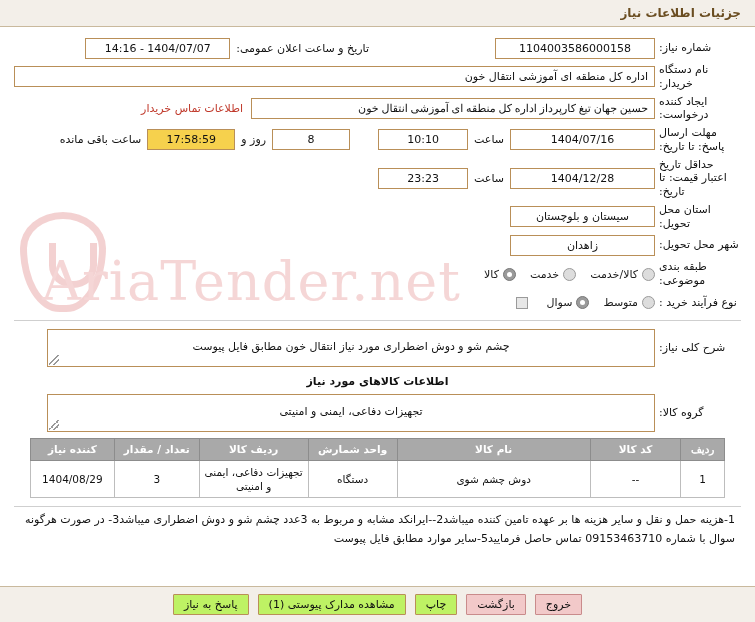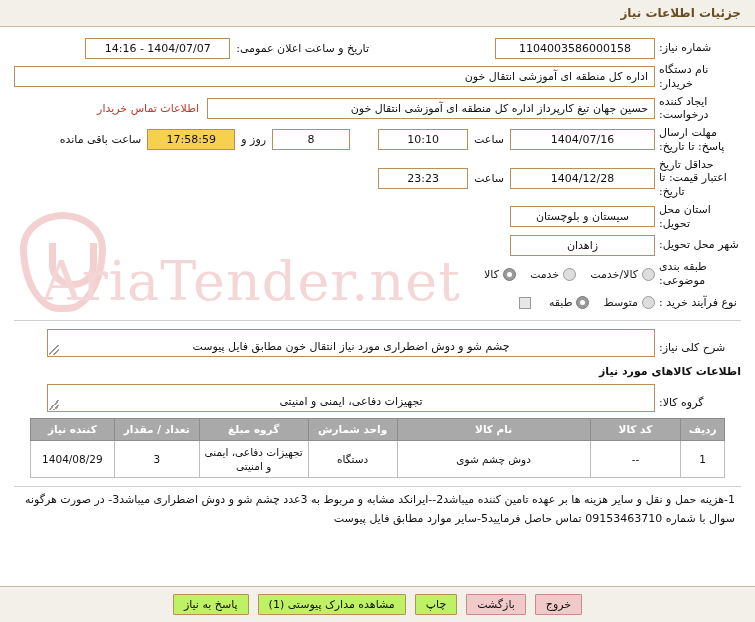--- a/index.html
+++ b/index.html
@@ -101,21 +101,21 @@
     line-height: 19px;
     padding: 0 6px;
     font-size: 11px;
     text-align: center;
     color: #111;
     overflow: hidden;
     white-space: nowrap;
   }
   .b-158 { width: 160px; }
   .b-wide { width: 656px; text-align: right; }
-  .b-mid { width: 448px; text-align: right; }
+  .b-mid { width: 404px; text-align: right; font-family: Liberation Serif, serif; }
   .b-date { width: 145px; }
   .b-time { width: 90px; }
   .b-num { width: 78px; }
   .sub-lbl {
     font-size: 11px;
     padding: 0 6px;
     color: #111;
     white-space: nowrap;
   }
   .link {
@@ -184,38 +184,38 @@
   .sep {
     border-top: 1px solid #cfcfcf;
     margin: 6px 0 8px 0;
   }
 
   
   .bigbox {
     border: 1px solid #b98f58;
     background: #fff;
     width: 608px;
-    height: 28px;
+    height: 38px;
     font-size: 11px;
     color: #111;
     text-align: center;
     line-height: 34px;
     position: relative;
     overflow: hidden;
   }
   .bigbox .grip {
     position: absolute;
     left: 1px; bottom: 1px;
     width: 10px; height: 10px;
     background:
       linear-gradient(135deg, transparent 45%, #999 45%, #999 55%, transparent 55%),
       linear-gradient(135deg, transparent 70%, #999 70%, #999 80%, transparent 80%);
   }
   .section-title {
-    text-align: right;
+    text-align: center;
     font-weight: bold;
     font-size: 11px;
     color: #111;
     margin: 8px 0 6px 0;
   }
 
   
   table.grid {
     width: 695px;
     border-collapse: collapse;
@@ -373,21 +373,21 @@
 
     <div class="row">
       <div class="lbl">نوع فرآیند خرید :</div>
       <div class="radios">
         <label class="radio-item">
           <span class="radio"></span>
           <span>متوسط</span>
         </label>
         <label class="radio-item">
           <span class="radio on"></span>
-          <span>طبقه</span>
+          <span>سوال</span>
         </label>
       </div>
       <span class="chk" style="margin-right:8px;"></span>
     </div>
 
     <div class="sep"></div>
 
     <div class="row" style="align-items:flex-start;">
       <div class="lbl" style="padding-top:12px;">شرح کلی نیاز:</div>
       <div class="bigbox">
@@ -403,25 +403,25 @@
       <div class="bigbox">
         <span>تجهیزات دفاعی، ایمنی و امنیتی</span>
         <span class="grip"></span>
       </div>
     </div>
   </div>
 
   <table class="grid">
     <thead>
       <tr>
-        <th style="width:44px;">ردیف</th>
+        <th style="width:44px;font-family:Liberation Serif, serif;">ردیف</th>
         <th style="width:92px;">کد کالا</th>
         <th style="width:196px;">نام کالا</th>
         <th style="width:90px;">واحد شمارش</th>
-        <th style="width:110px;">گروه مبلغ</th>
+        <th style="width:110px;">ردیف کالا</th>
         <th style="width:86px;">تعداد / مقدار</th>
         <th style="width:84px;">کننده نیاز</th>
       </tr>
     </thead>
     <tbody>
       <tr>
         <td>1</td>
         <td>--</td>
         <td>دوش چشم شوی</td>
         <td>دستگاه</td>

